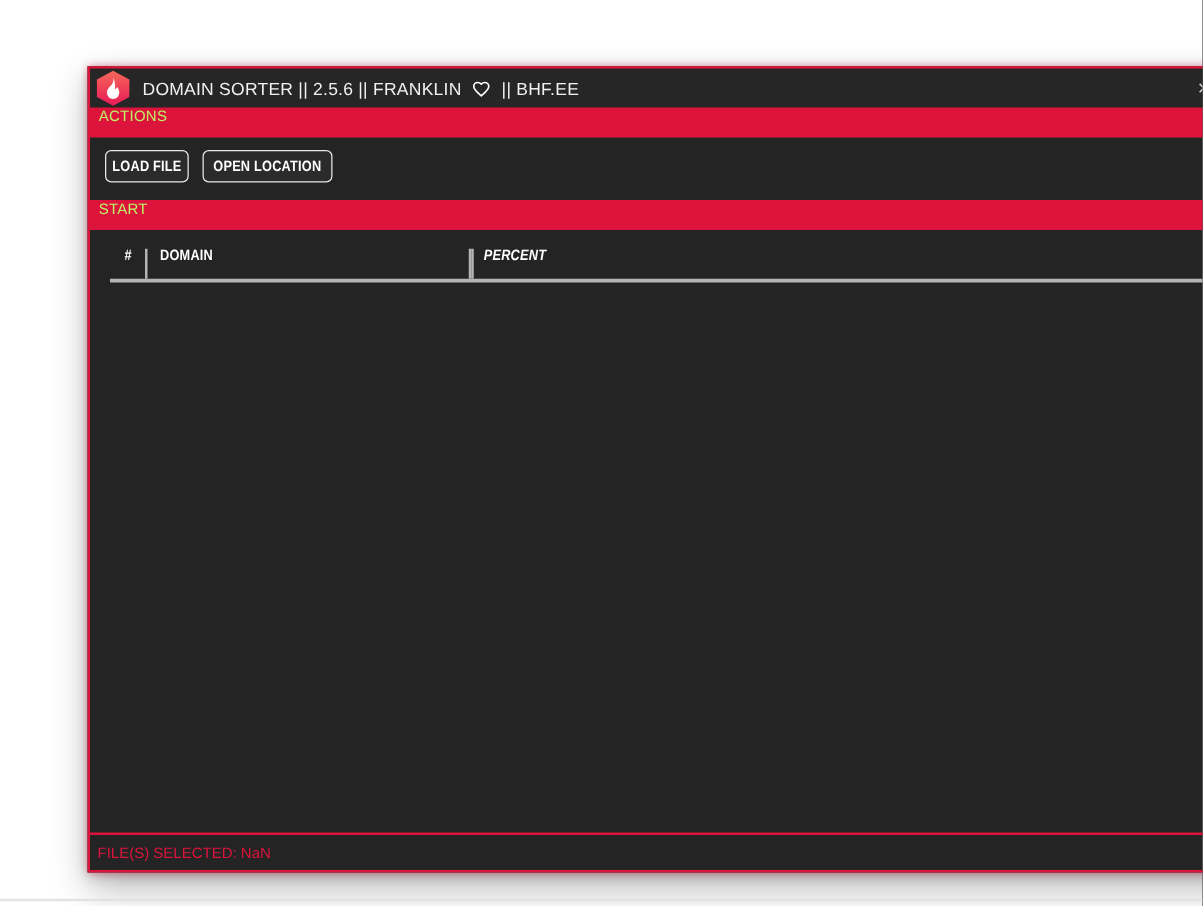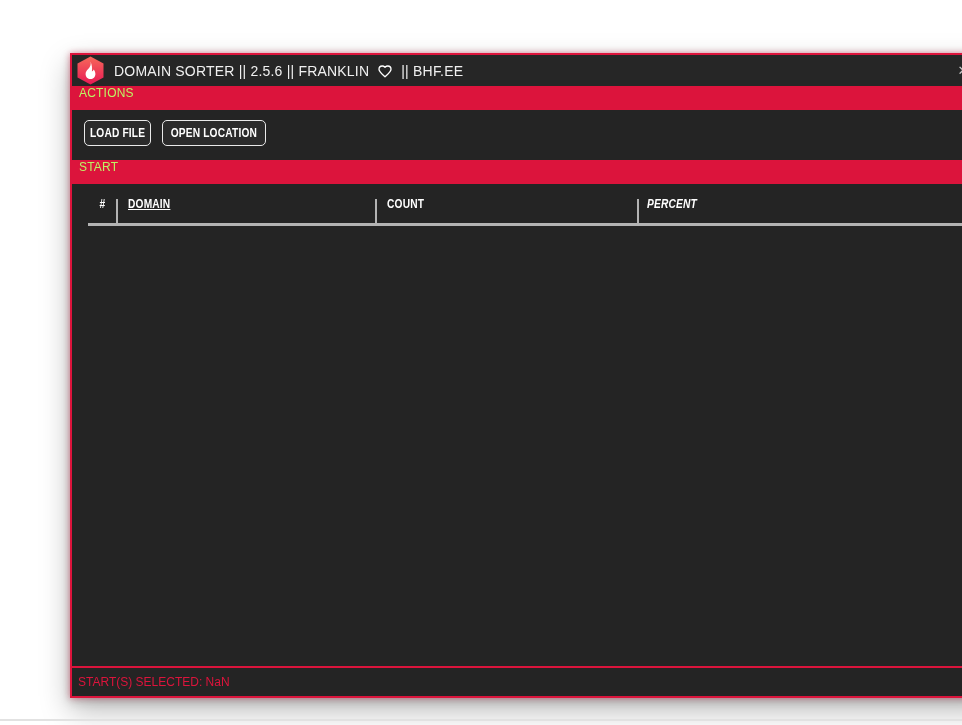--- a/index.html
+++ b/index.html
@@ -63,21 +63,21 @@
   }
   .cond-left{transform-origin:left center;}
   
   .stats-panel{flex:1 1 auto;display:flex;flex-direction:column;min-height:0;}
   .thead{
     flex:0 0 39px;display:flex;align-items:stretch;
     padding:0 14px 0 16px;
   }
   .th{display:flex;align-items:center;color:#ffffff;}
   .th-num{width:28px;justify-content:center;}
-  .th-domain{width:257px;padding-left:10px;text-decoration:underline;}
+  .th-domain{width:257px;padding-left:10px;}
   .th-count{width:260px;padding-left:10px;}
   .th-percent{flex:1;padding-left:8px;font-style:italic;}
   .vsep{
     width:2px;background:var(--header-line);
     height:24px;align-self:flex-end;flex:0 0 2px;
   }
   .underline{
     flex:0 0 3px;height:3px;background:var(--header-line);
     margin:0 14px 0 16px;
   }
@@ -143,32 +143,29 @@
   <div class="stats-panel">
     <div class="thead">
       <div class="th th-num">
         <span class="cond">#</span>
       </div>
       <div class="vsep"></div>
       <div class="th th-domain">
         <span class="cond cond-left">DOMAIN</span>
       </div>
       <div class="vsep"></div>
-      <div class="th th-count">
-        <span class="cond cond-left">COUNT</span>
-      </div>
       <div class="vsep"></div>
       <div class="th th-percent">
         <span class="cond cond-left">PERCENT</span>
       </div>
       <div class="vsep"></div>
     </div>
     <div class="underline"></div>
     <div class="tbody"></div>
   </div>
 
   <div class="footer">
-    <span>START(S) SELECTED: NaN</span>
+    <span>FILE(S) SELECTED: NaN</span>
   </div>
 
 </div>
 
 <div class="bottom-line"></div>
 
 </body></html>

